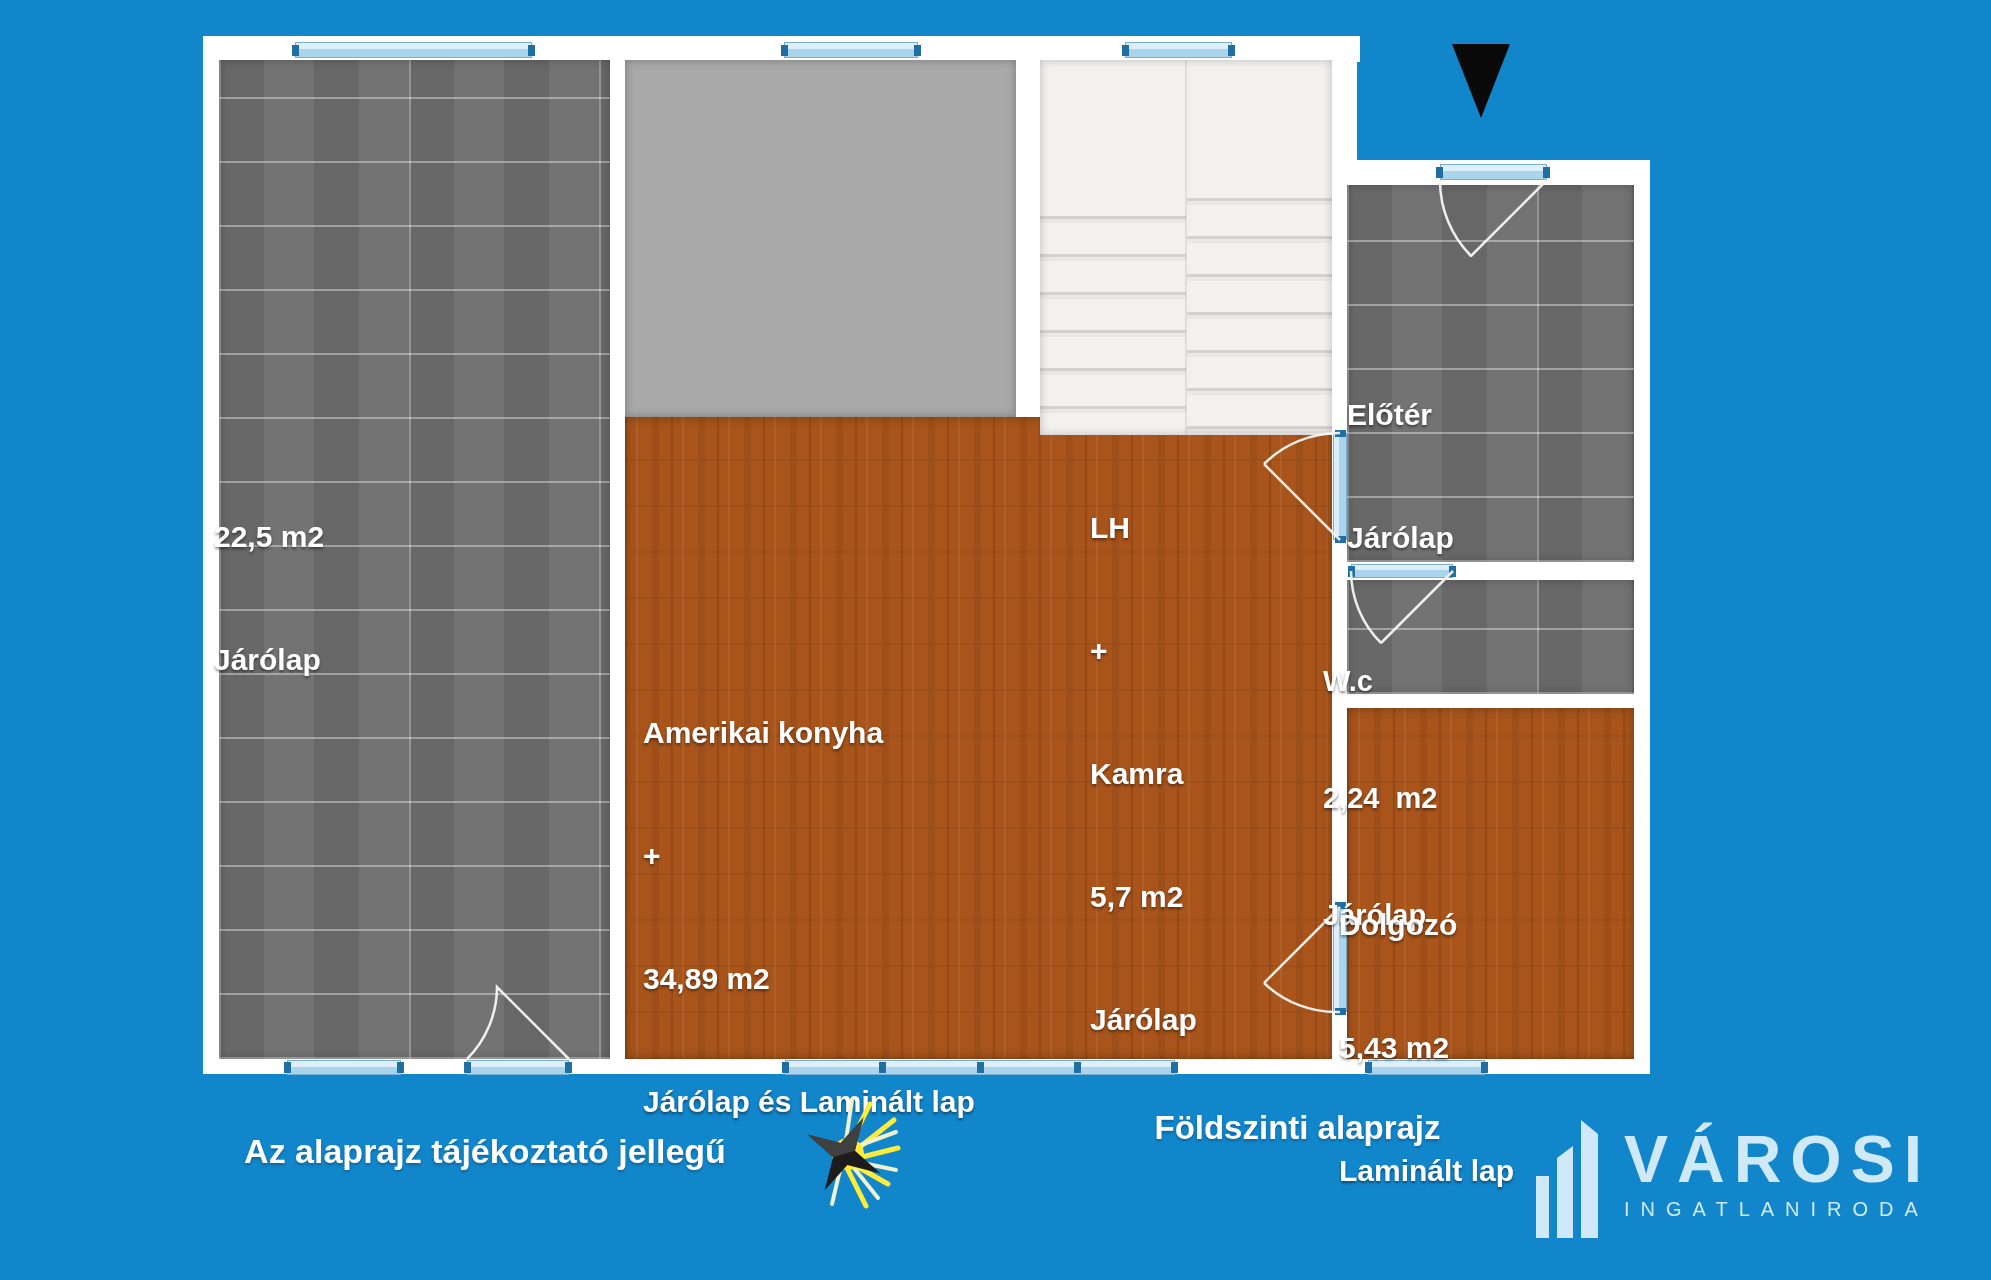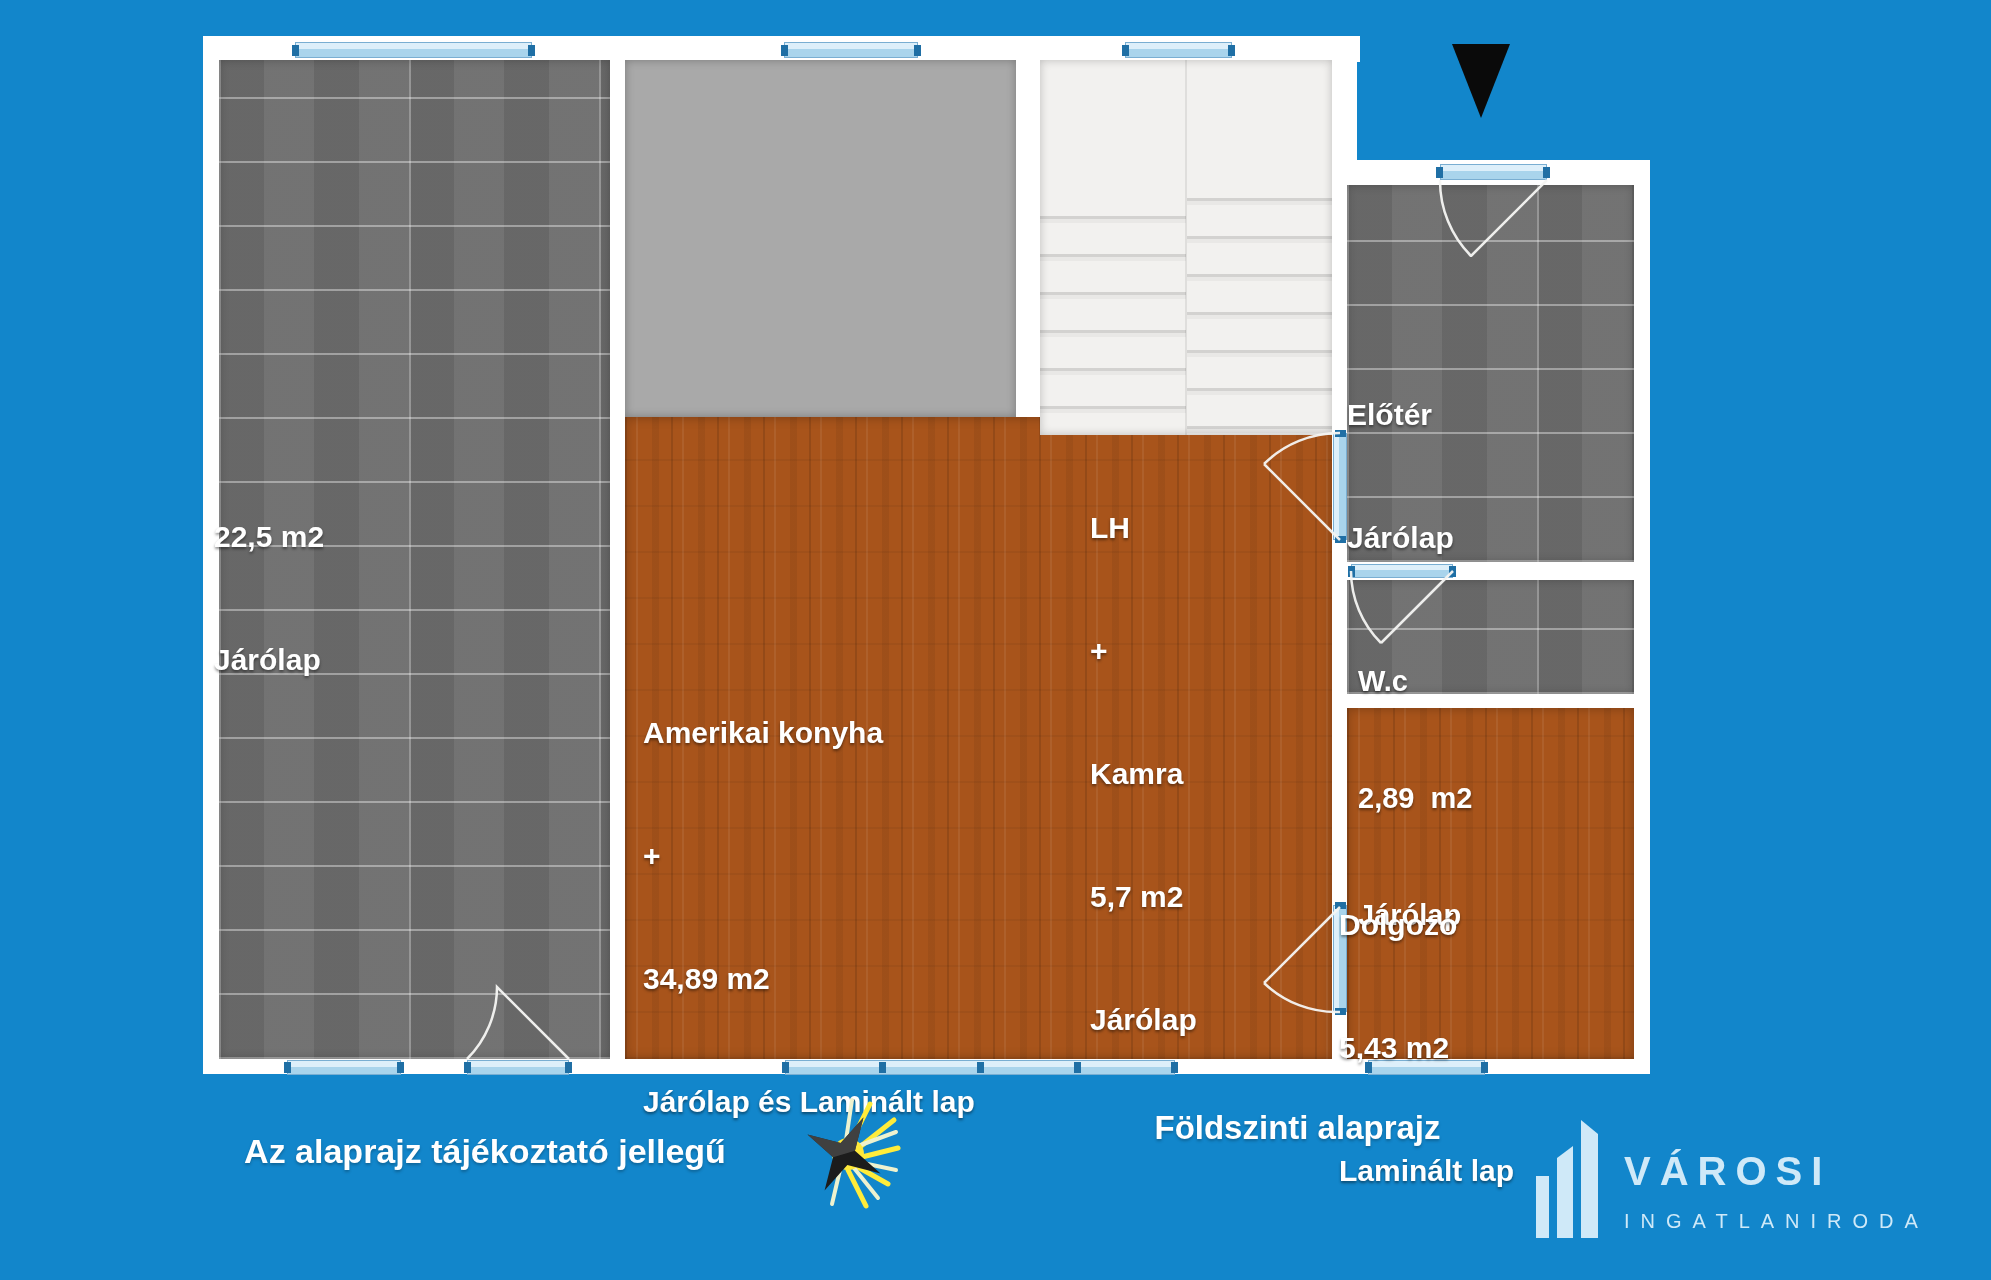--- a/index.html
+++ b/index.html
@@ -90,21 +90,21 @@
     position:absolute;left:1095px;top:1106px;width:405px;text-align:center;
     color:#ffffff;font-weight:bold;font-size:33px;line-height:43px;
     text-shadow:0 2px 3px rgba(0,0,0,.25);
   }
   .logo{
     position:absolute;left:1536px;top:1110px;display:flex;align-items:flex-start;
     color:#cfe9f8;
   }
   .logo-text{margin-left:18px;}
   .logo-brand{
-    font-size:40px;font-weight:bold;letter-spacing:9px;line-height:70px;margin-top:26px;
+    font-size:66px;font-weight:bold;letter-spacing:9px;line-height:70px;margin-top:14px;
   }
   .logo-sub{
     font-size:20px;font-weight:400;letter-spacing:11px;margin-top:4px;
   }
 </style>
 </head>
 <body>
 
 <div class="canvas">
 
@@ -212,23 +212,23 @@
       <div>Kamra</div>
       <div>5,7 m2</div>
       <div>Járólap</div>
     </div>
 
     <div class="room-label" style="left:1347px;top:312px;width:287px;">
       <div>Előtér</div>
       <div>Járólap</div>
     </div>
 
-    <div class="room-label" style="left:1330px;top:584px;width:287px;font-size:29px;line-height:39px;padding-left:28px;">
+    <div class="room-label" style="left:1295px;top:584px;width:287px;font-size:29px;line-height:39px;padding-left:28px;">
       <div>W.c</div>
-      <div>2,89  m2</div>
+      <div>2,24  m2</div>
       <div>Járólap</div>
     </div>
 
     <div class="room-label" style="left:1339px;top:822px;width:287px;">
       <div>Dolgozó</div>
       <div>5,43 m2</div>
       <div>Laminált lap</div>
     </div>
   </div>
 

